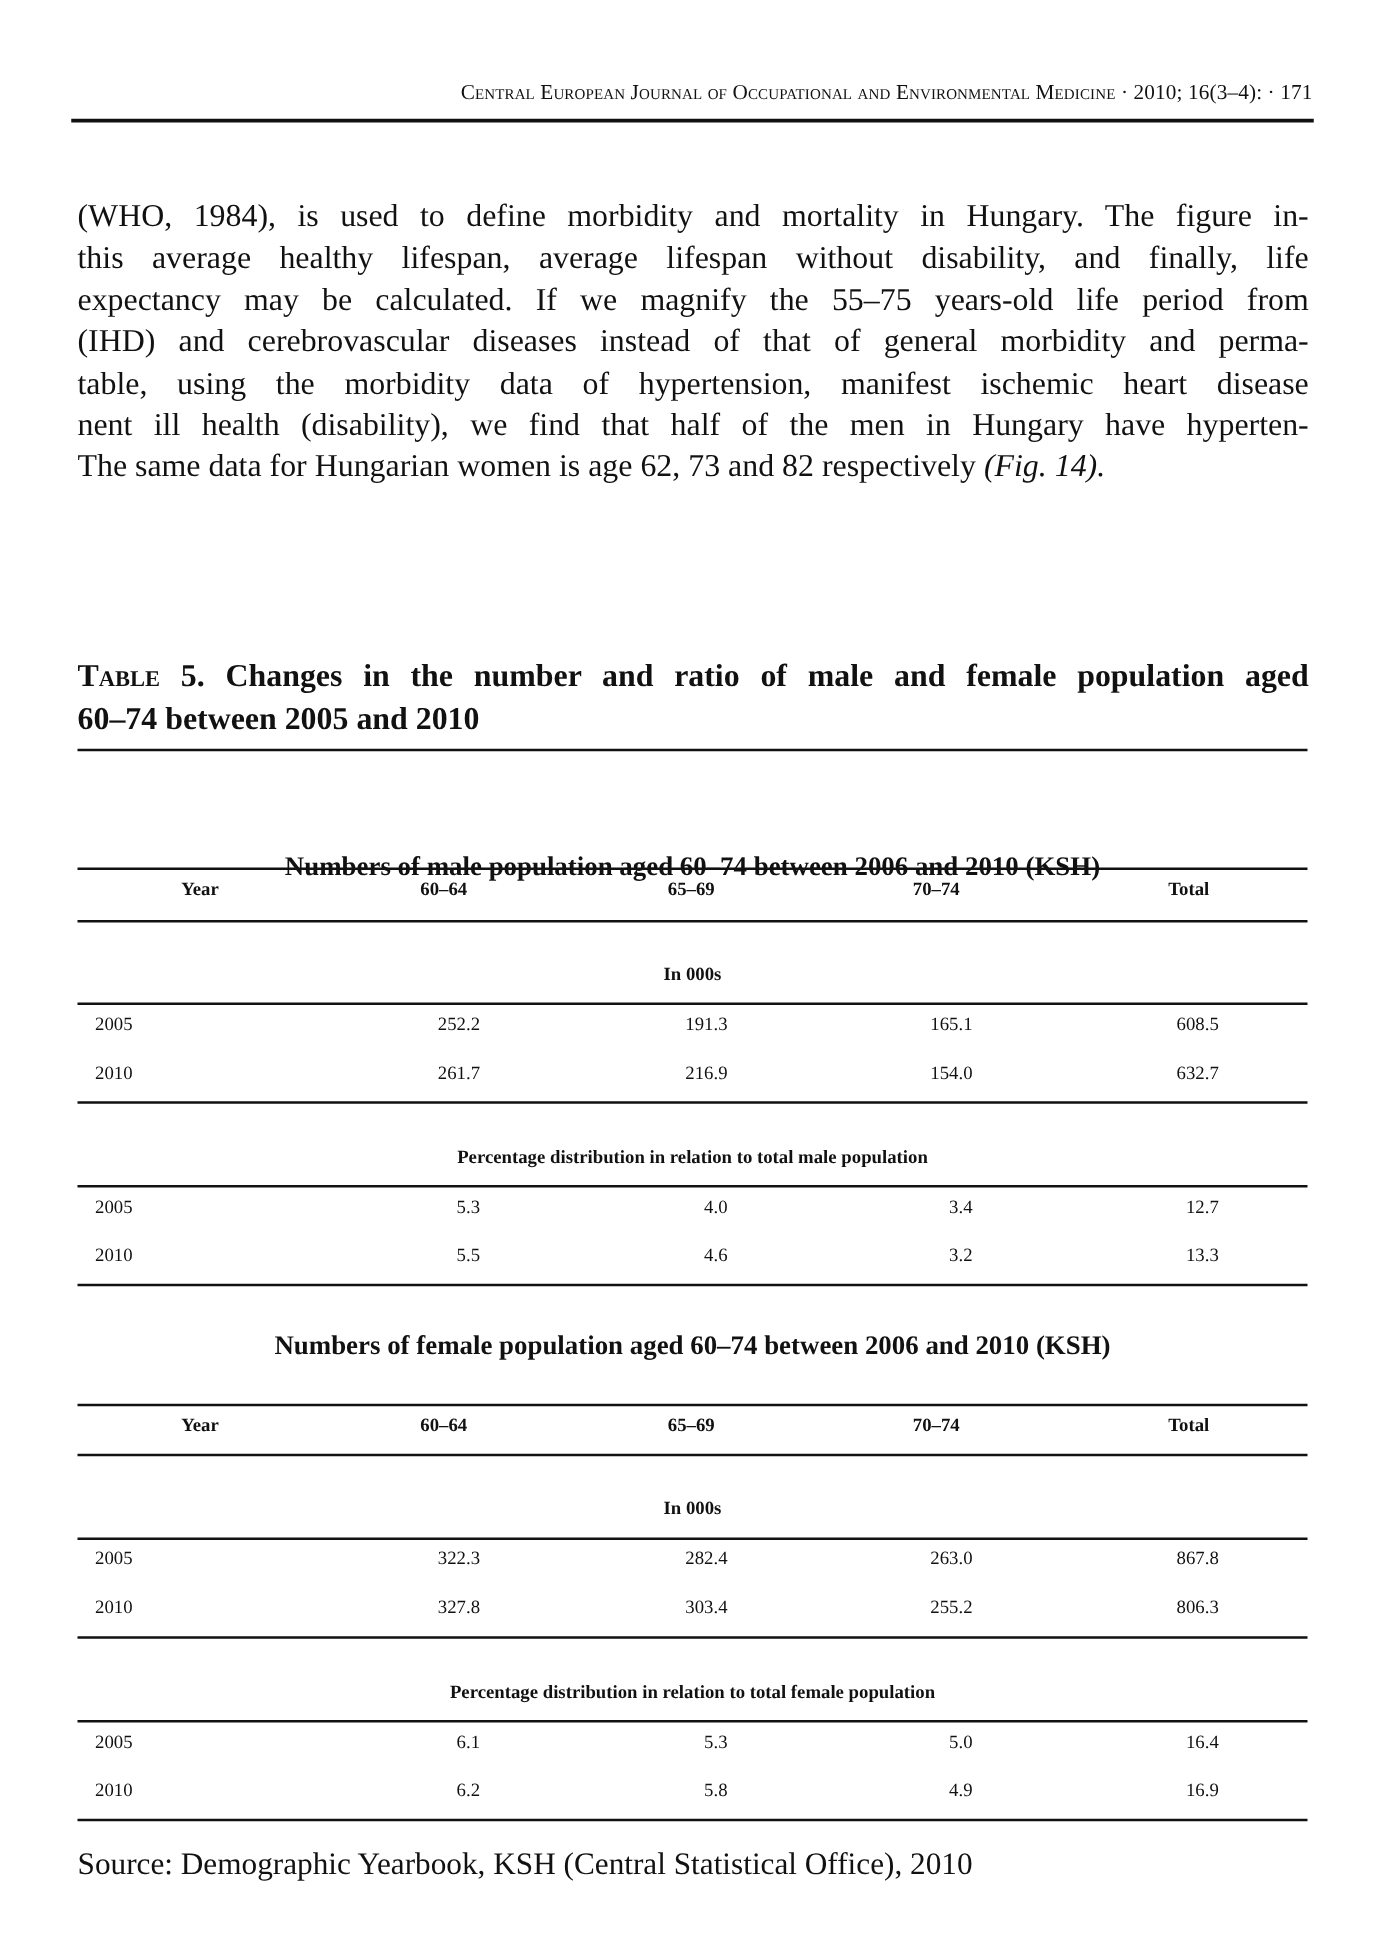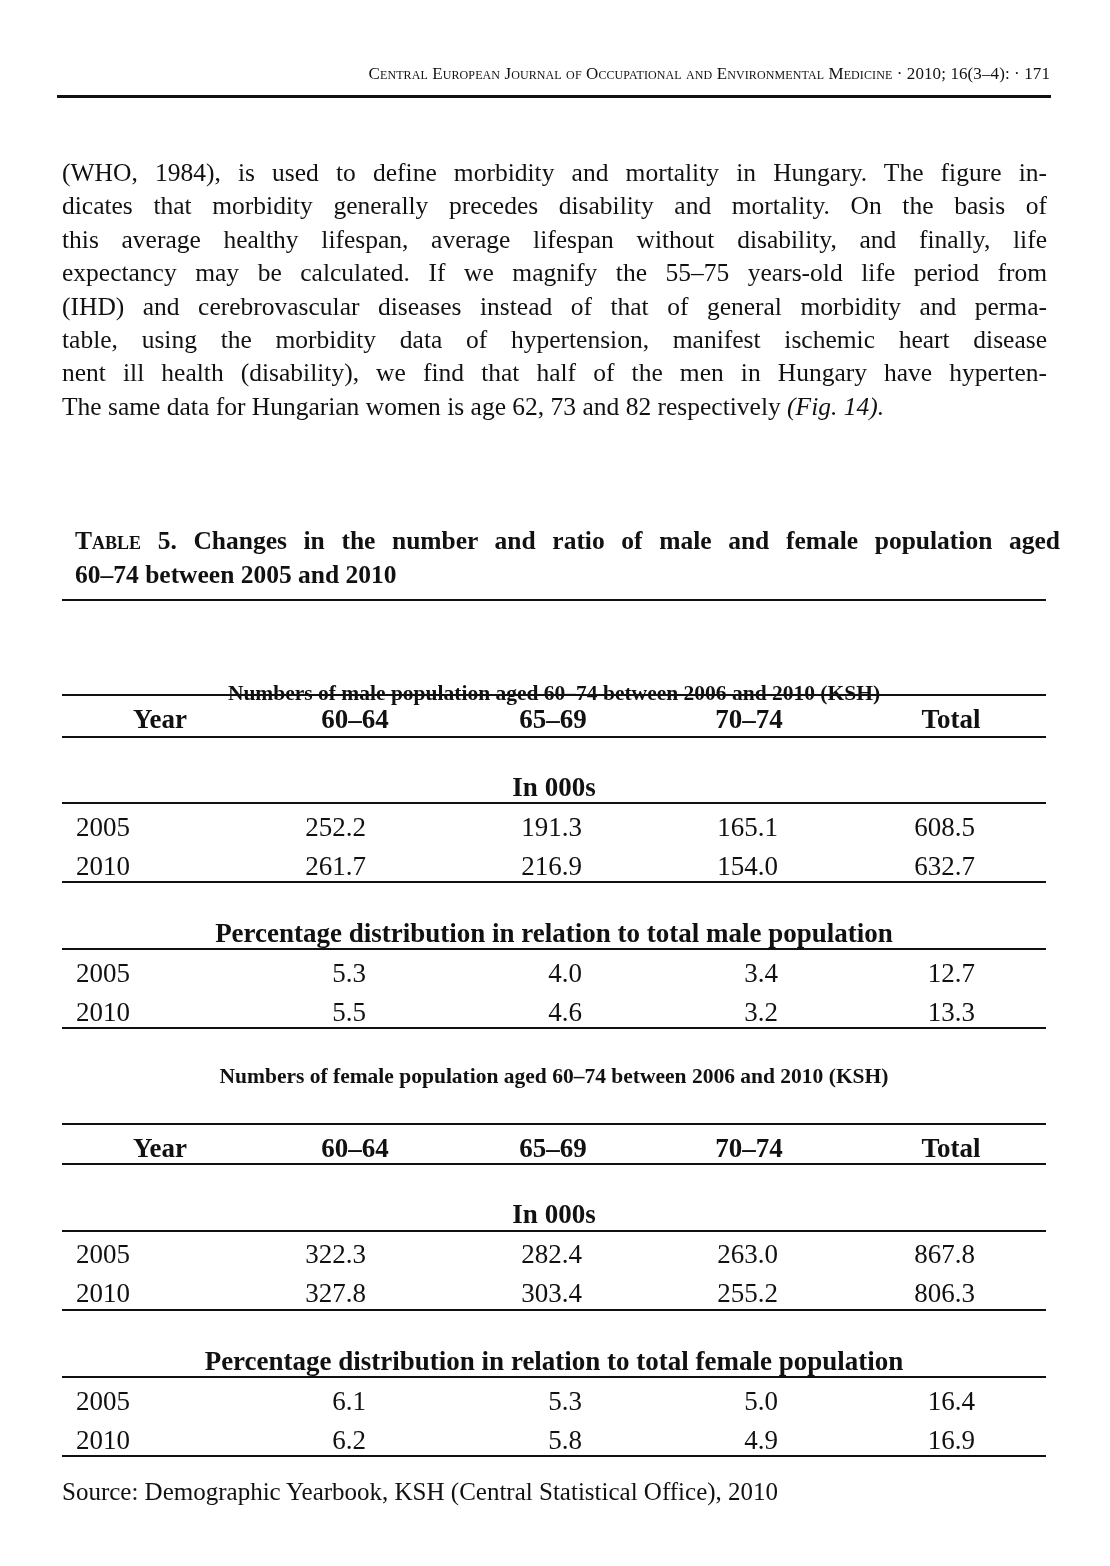--- a/index.html
+++ b/index.html
@@ -56,21 +56,20 @@
     .body-text i { font-style: italic; }
 
     .table-caption {
       position: absolute;
       left: 62px;
       top: 524px;
       width: 985px;
       font-size: 25.5px;
       line-height: 33.5px;
       font-weight: bold;
-      margin-left: 13px;
     }
     .table-caption .line {
       display: block;
       white-space: nowrap;
     }
     .table-caption .line.first {
       text-align: justify;
       text-align-last: justify;
     }
     .table-caption .sc {
@@ -98,40 +97,40 @@
       left: 62px;
       width: 984px;
       height: 2px;
       background: #111;
     }
     .hdr-row, .data-row, .sub-row {
       position: absolute;
       left: 62px;
       width: 984px;
       height: 30px;
-      font-size: 27px;
+      font-size: 15px;
     }
     .hdr-row span, .data-row span {
       position: absolute;
       top: 0;
       white-space: nowrap;
     }
     .hdr-row span { font-weight: bold; text-align: center; width: 120px; }
     .hdr-row .c0 { left: 38px; }
     .hdr-row .c1 { left: 233px; }
     .hdr-row .c2 { left: 431px; }
     .hdr-row .c3 { left: 627px; }
     .hdr-row .c4 { left: 829px; }
 
     .data-row .c0 { left: 14px; }
     .data-row .c1, .data-row .c2, .data-row .c3, .data-row .c4 {
       text-align: right;
       width: 120px;
     }
-    .data-row .c1 { left: 184px; font-family: Liberation Serif, serif; }
+    .data-row .c1 { left: 202px; font-family: Liberation Serif, serif; }
     .data-row .c2 { left: 400px; }
     .data-row .c3 { left: 596px; }
     .data-row .c4 { left: 793px; }
 
     .sub-row {
       text-align: center;
       font-weight: bold;
     }
 
     .source-note {
@@ -143,21 +142,20 @@
     }
   </style>
 </head>
 <body>
 
 <div class="running-header">Central European Journal of Occupational and Environmental Medicine · 2010; 16(3–4): · 171</div>
 <div class="header-rule"></div>
 
 <div class="body-text">
   <span class="line">(WHO, 1984), is used to define morbidity and mortality in Hungary. The figure in-</span>
-  <span class="line">dicates that morbidity generally precedes disability and mortality. On the basis of</span>
   <span class="line">this average healthy lifespan, average lifespan without disability, and finally, life</span>
   <span class="line">expectancy may be calculated. If we magnify the 55–75 years-old life period from</span>
   <span class="line">(IHD) and cerebrovascular diseases instead of that of general morbidity and perma-</span>
   <span class="line">table, using the morbidity data of hypertension, manifest ischemic heart disease</span>
   <span class="line">nent ill health (disability), we find that half of the men in Hungary have hyperten-</span>
   <span class="line last"><span>The same data for Hungarian women is age 62, 73 and 82 respectively </span><i>(Fig. 14).</i></span>
 </div>
 
 <div class="table-caption">
   <span class="line first"><span class="sc">Table 5.</span><span> Changes in the number and ratio of male and female population aged</span></span>

